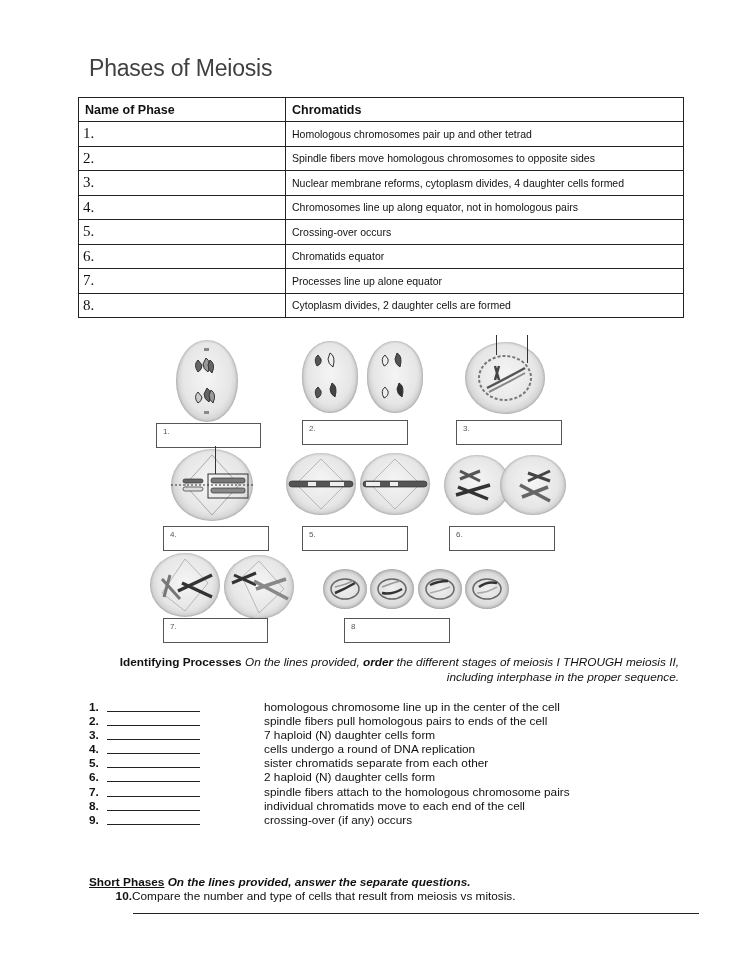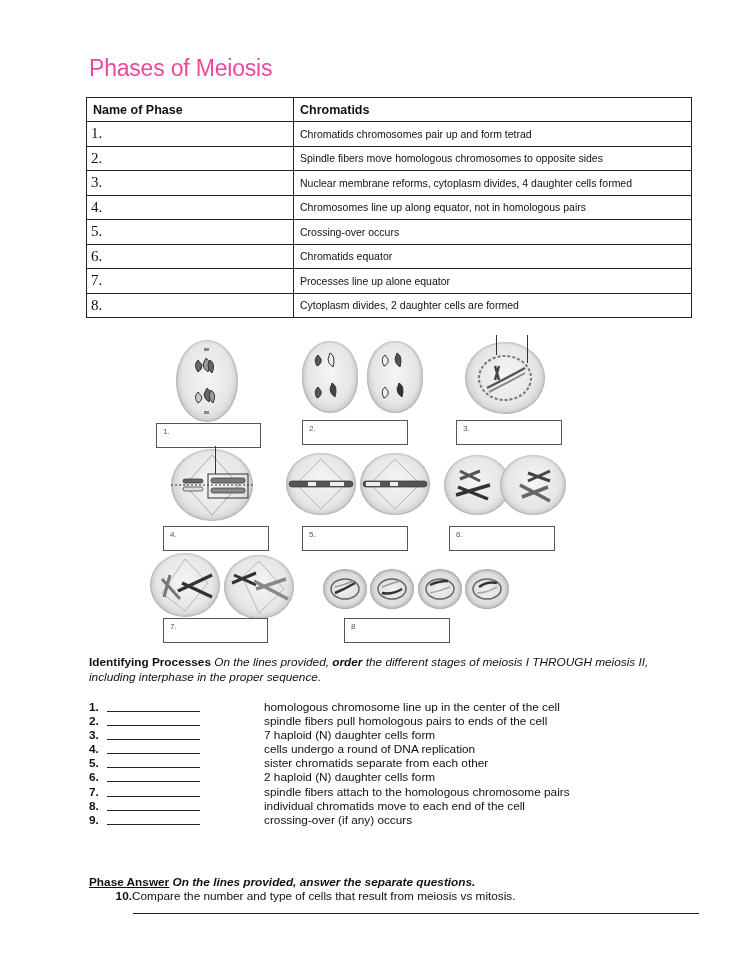--- a/index.html
+++ b/index.html
@@ -1,35 +1,35 @@
 <!DOCTYPE html>
 <html><head>
 <meta charset="utf-8">
 <style>
   html, body { margin: 0; padding: 0; background: #ffffff; }
   body { width: 750px; height: 970px; position: relative; overflow: hidden; font-family: "Liberation Sans", sans-serif; color: #111; }
   .abs { position: absolute; }
 
-  .title { left: 89px; top: 55px; font-size: 23px; font-weight: normal; letter-spacing: -0.2px; color: #ec4899; }
-
-  table.phases { position: absolute; left: 86px; top: 97px; width: 606px; border-collapse: collapse; padding-left: 48px; }
+  .title { left: 89px; top: 55px; font-size: 23px; font-weight: normal; letter-spacing: -0.2px; color: #404040; }
+
+  table.phases { position: absolute; left: 78px; top: 97px; width: 606px; border-collapse: collapse; padding-left: 48px; }
   table.phases td, table.phases th { border: 1.6px solid #222; padding: 0 6px; text-align: left; vertical-align: middle; }
   table.phases th { font-size: 12.5px; font-weight: bold; height: 23px; }
   table.phases td { height: 23.5px; font-size: 10.5px; }
   table.phases td.num { font-family: "Liberation Serif", serif; font-size: 15px; padding-left: 4px; }
   col.c1 { width: 207px; }
 
   .cell { position: absolute; border-radius: 50%;
           background: radial-gradient(ellipse at 50% 45%, #f5f5f5 0%, #e6e6e6 55%, #bdbdbd 85%, #9a9a9a 100%);
           box-shadow: inset 0 0 3px rgba(0,0,0,0.35); }
   .cell.flat { background: radial-gradient(ellipse at 50% 50%, #f0f0f0 0%, #dcdcdc 55%, #b5b5b5 80%, #8f8f8f 100%); }
   .labelbox { position: absolute; border: 1px solid #555; background: #fff; font-size: 8px; color: #555; padding: 3px 0 0 6px; box-sizing: border-box; }
   .labelbox span { display: block; }
 
-  .para { position: absolute; left: 89px; top: 655px; width: 590px; font-size: 11.8px; line-height: 15px; }
+  .para { position: absolute; left: 89px; top: 655px; width: 590px; font-size: 11.8px; line-height: 15px; text-align: right; }
   .para b { font-weight: bold; }
   .para i { font-style: italic; }
 
   .list { position: absolute; left: 89px; top: 700px; font-size: 11.8px; line-height: 14.1px; }
   .list .row { position: relative; height: 14.1px; }
   .list .n { position: absolute; left: 0; font-weight: bold; }
   .list .blank { position: absolute; left: 18px; width: 93px; top: 11px; border-bottom: 1px solid #222; }
   .list .desc { position: absolute; left: 175px; white-space: nowrap; text-align: center; }
 
   .sa-head { position: absolute; left: 89px; top: 875px; font-size: 11.8px; font-weight: bold; }
@@ -49,21 +49,21 @@
       <col class="c1">
       <col>
     </colgroup>
   <tbody>
       <tr>
     <th>Name of Phase</th>
     <th>Chromatids</th>
   </tr>
   <tr>
         <td class="num">1.</td>
-        <td>Chromatids chromosomes pair up and form tetrad</td>
+        <td>Homologous chromosomes pair up and other tetrad</td>
       </tr>
   <tr>
         <td class="num">2.</td>
         <td>Spindle fibers move homologous chromosomes to opposite sides</td>
       </tr>
   <tr>
         <td class="num">3.</td>
         <td>Nuclear membrane reforms, cytoplasm divides, 4 daughter cells formed</td>
       </tr>
   <tr>
@@ -299,18 +299,18 @@
       <span class="desc">individual chromatids move to each end of the cell</span>
     </div>
   <div class="row">
       <span class="n">9.</span>
       <span class="blank"></span>
       <span class="desc">crossing-over (if any) occurs</span>
     </div>
 </div>
 
 <div class="sa-head">
-  <u>Phase Answer</u><i> On the lines provided, answer the separate questions.</i>
+  <u>Short Phases</u><i> On the lines provided, answer the separate questions.</i>
 </div>
 <div class="q10">
   <span class="qn">10.</span><span>Compare the number and type of cells that result from meiosis vs  mitosis.</span>
 </div>
 <div class="answer-line"></div>
 
 </body></html>

